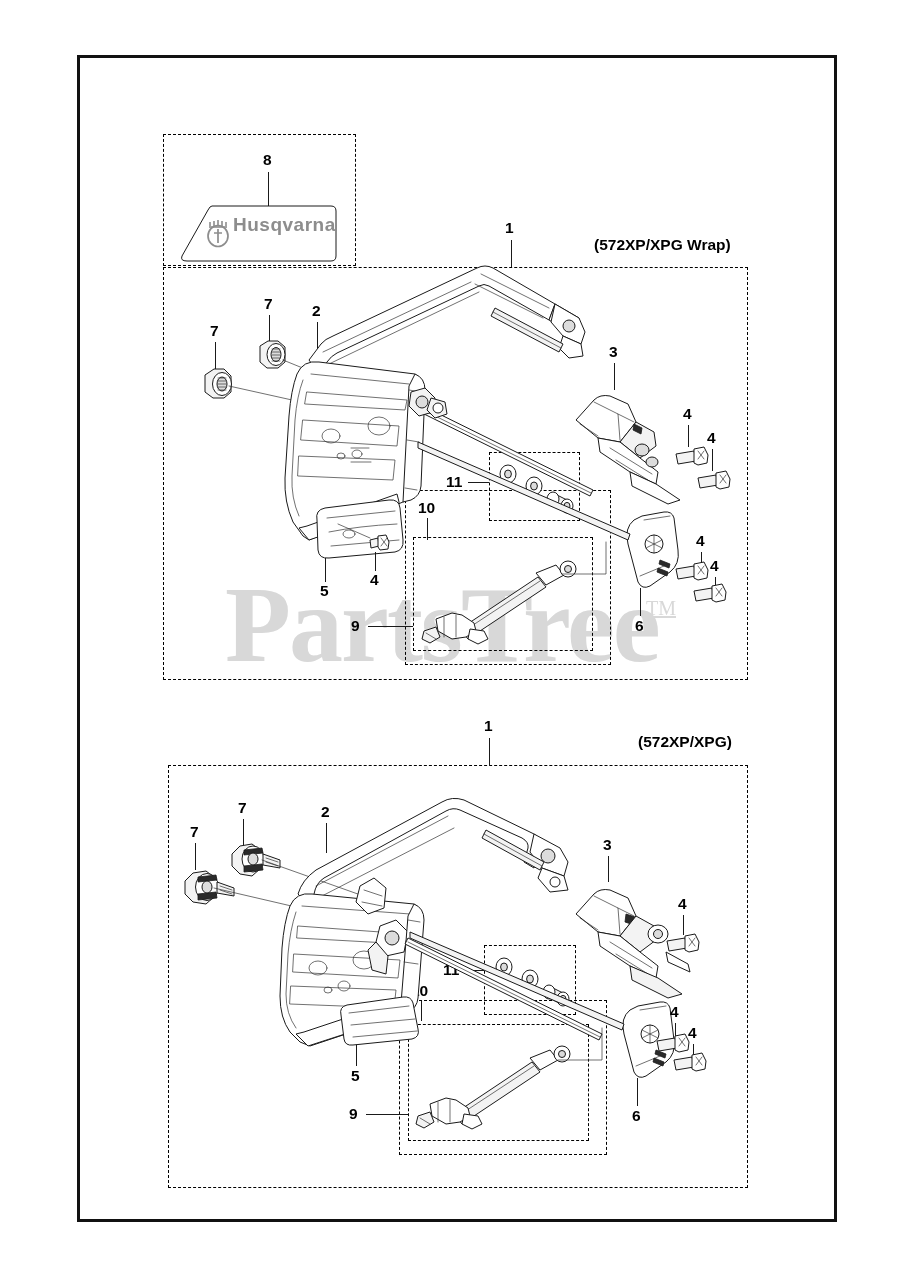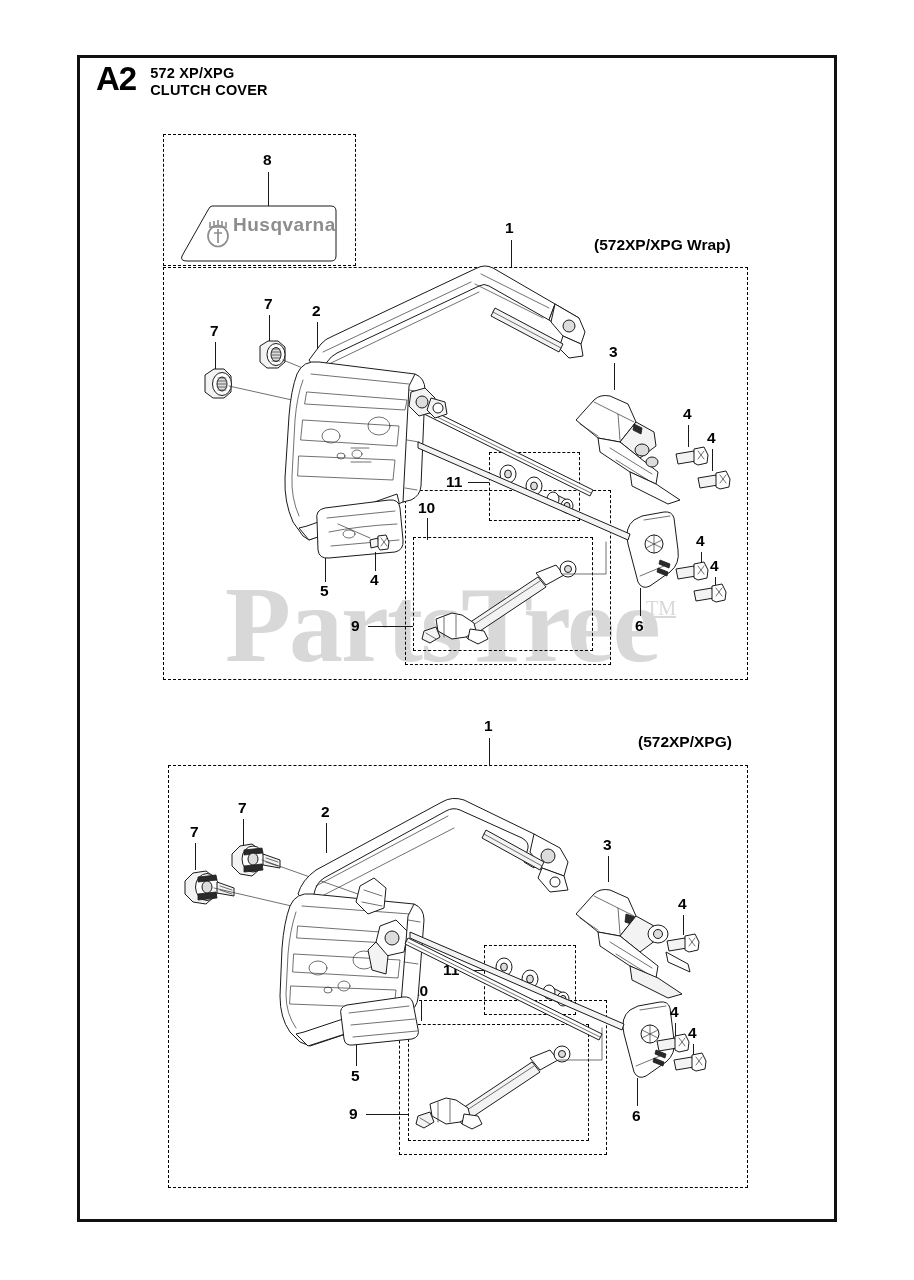--- a/index.html
+++ b/index.html
@@ -142,27 +142,20 @@
     white-space: nowrap;
   }
 </style>
 </head>
 <body>
 
 <div id="page">
 
   <div id="frame"></div>
 
-  <div id="header">
-    <div id="section-code">A2</div>
-    <div id="header-titles">
-      <div class="header-line">572 XP/XPG</div>
-      <div class="header-line">CLUTCH COVER</div>
-    </div>
-  </div>
 
   <div id="watermark">PartsTree</div>
   <div id="watermark-tm">TM</div>
 
   <div class="dashed-box" style="left:163px; top:134px; width:193px; height:132px;"></div>
 
   <div class="callout" style="left:263px; top:152px;">8</div>
   <div class="leader v" style="left:268px; top:172px; height:35px;"></div>
 
   <svg class="art" style="left:178px; top:204px;" width="160" height="62" viewBox="0 0 160 62">

